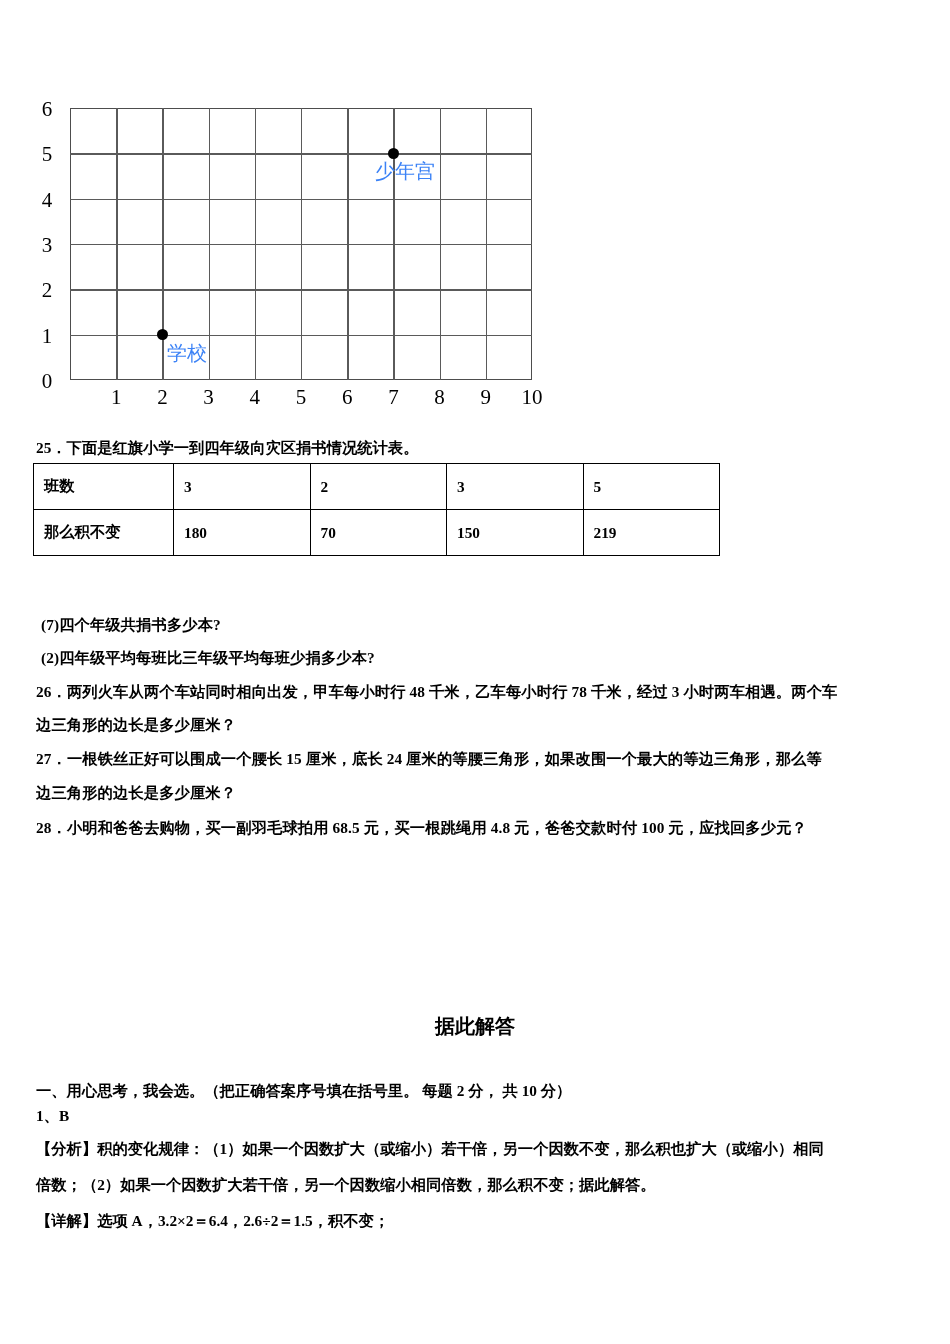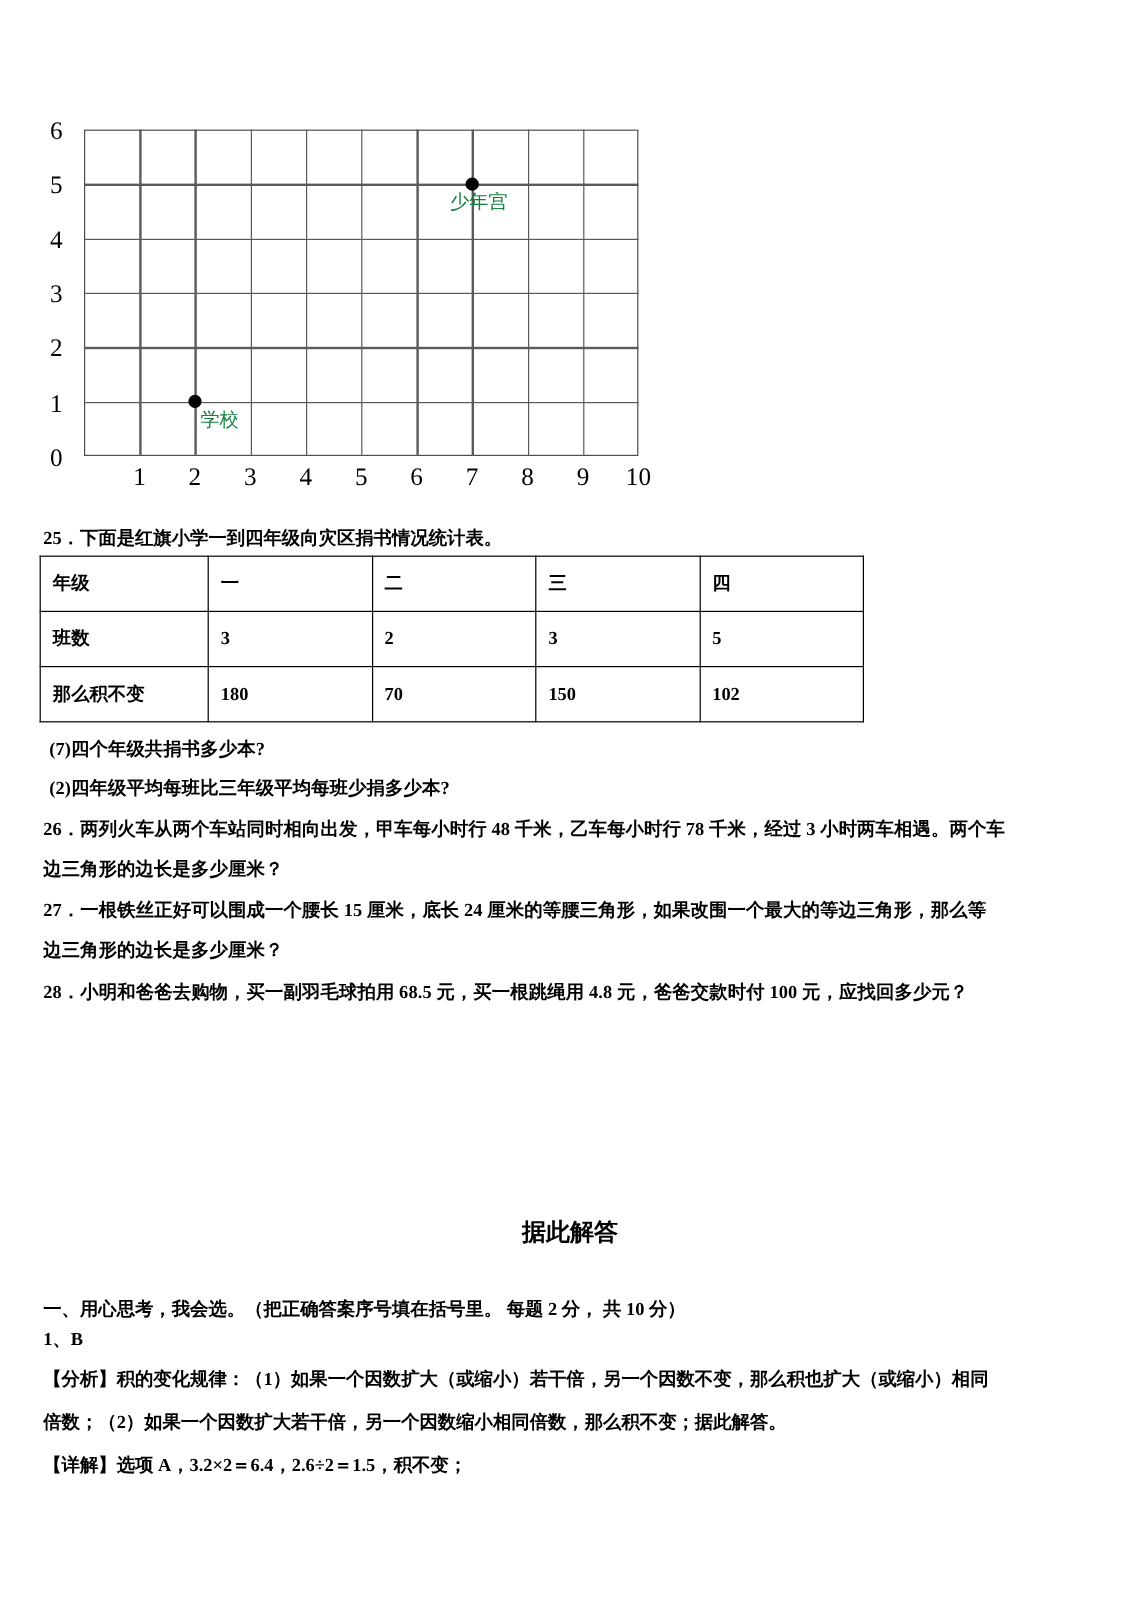--- a/index.html
+++ b/index.html
@@ -78,24 +78,24 @@
     position: absolute;
     width: 11px;
     height: 11px;
     margin-left: -5.5px;
     margin-top: -5.5px;
     border-radius: 50%;
     background: #000;
   }
   .ptlabel {
     position: absolute;
-    font-size: 16px;
-    font-family: "Liberation Serif", "DejaVu Serif", serif;
-    white-space: nowrap;
-    color: #15803d;
+    font-size: 20px;
+    font-family: "Liberation Serif", "DejaVu Serif", serif;
+    white-space: nowrap;
+    color: #3b82f6;
     line-height: 1;
   }
 
   
   .q-line {
     position: absolute;
     font-size: 15.3px;
     line-height: 1.25;
     font-family: "Liberation Serif", "DejaVu Serif", serif;
     font-weight: 700;
@@ -212,39 +212,32 @@
 <table class="donate">
   <colgroup>
     <col class="c0">
       <col class="cx">
       <col class="cx">
       <col class="cx">
       <col class="cx">
   </colgroup>
   <tbody>
     <tr>
-      <td>年级</td>
-      <td>一</td>
-      <td>二</td>
-      <td>三</td>
-      <td>四</td>
-    </tr>
-    <tr>
       <td>班数</td>
       <td>3</td>
       <td>2</td>
       <td>3</td>
       <td>5</td>
     </tr>
     <tr>
       <td>那么积不变</td>
       <td>180</td>
       <td>70</td>
       <td>150</td>
-      <td>102</td>
+      <td>219</td>
     </tr>
   </tbody>
 </table>
 
 <div class="q-line" style="left:41px; top:615px">(7)四个年级共捐书多少本?</div>
 <div class="q-line" style="left:41px; top:648px">(2)四年级平均每班比三年级平均每班少捐多少本?</div>
 
 <div class="q-line" style="left:36px; top:682px">26．两列火车从两个车站同时相向出发，甲车每小时行 48 千米，乙车每小时行 78 千米，经过 3 小时两车相遇。两个车</div>
 <div class="q-line" style="left:36px; top:715px">边三角形的边长是多少厘米？</div>
 

